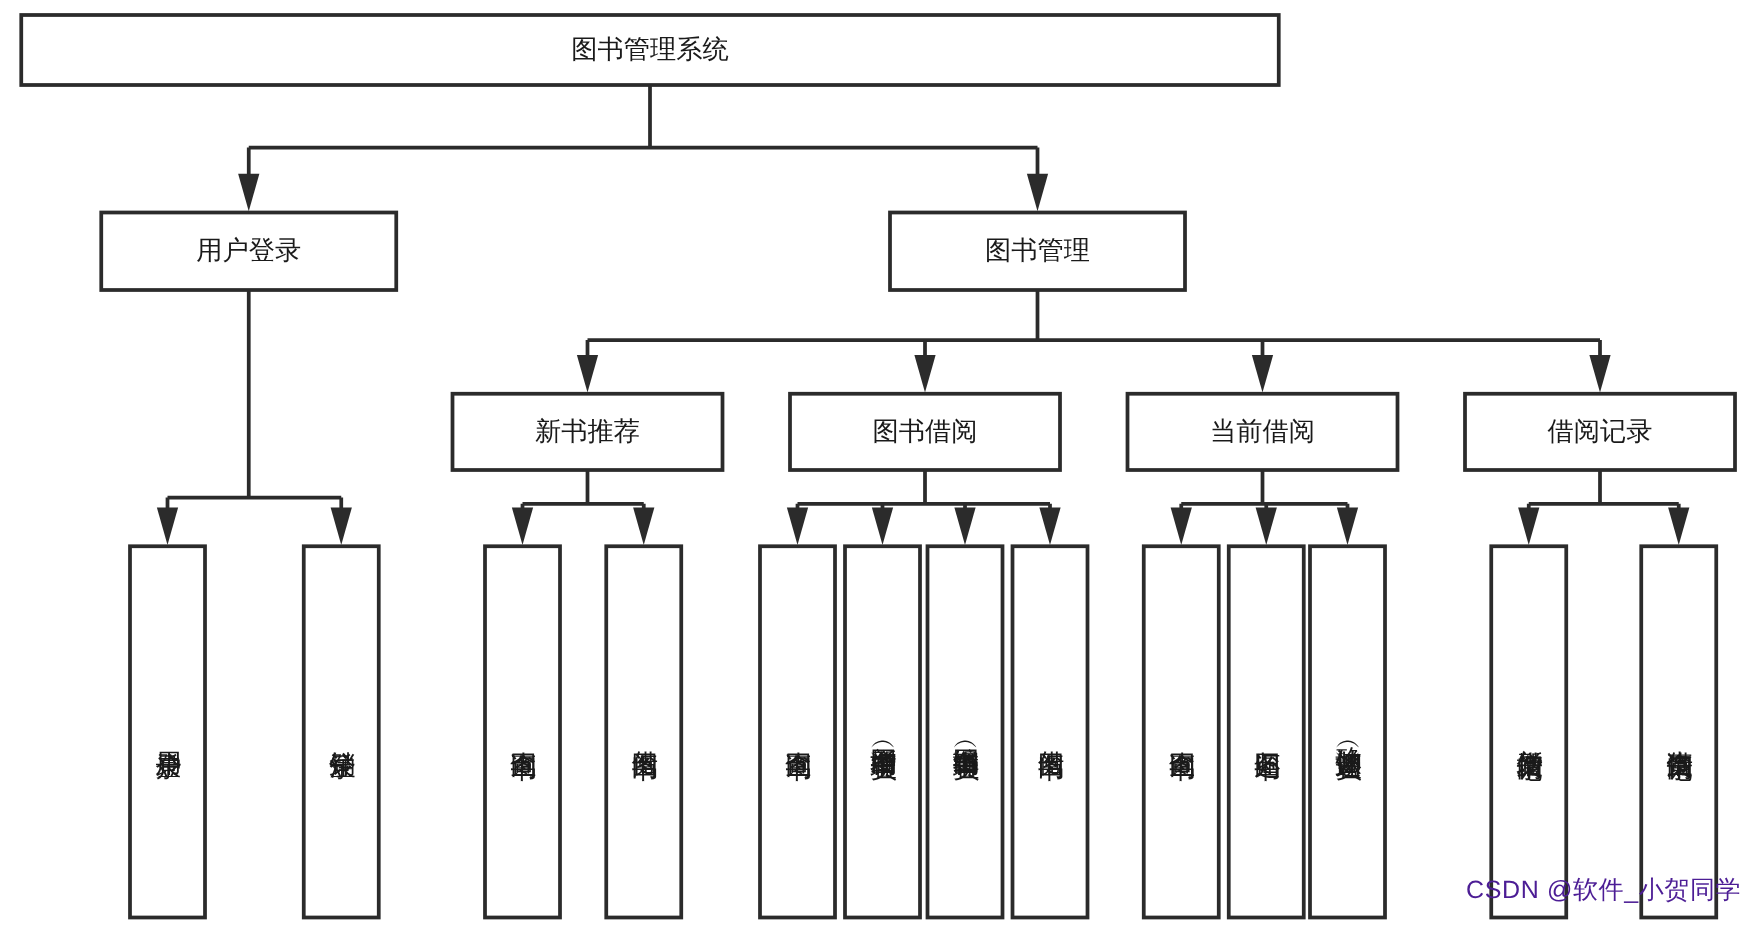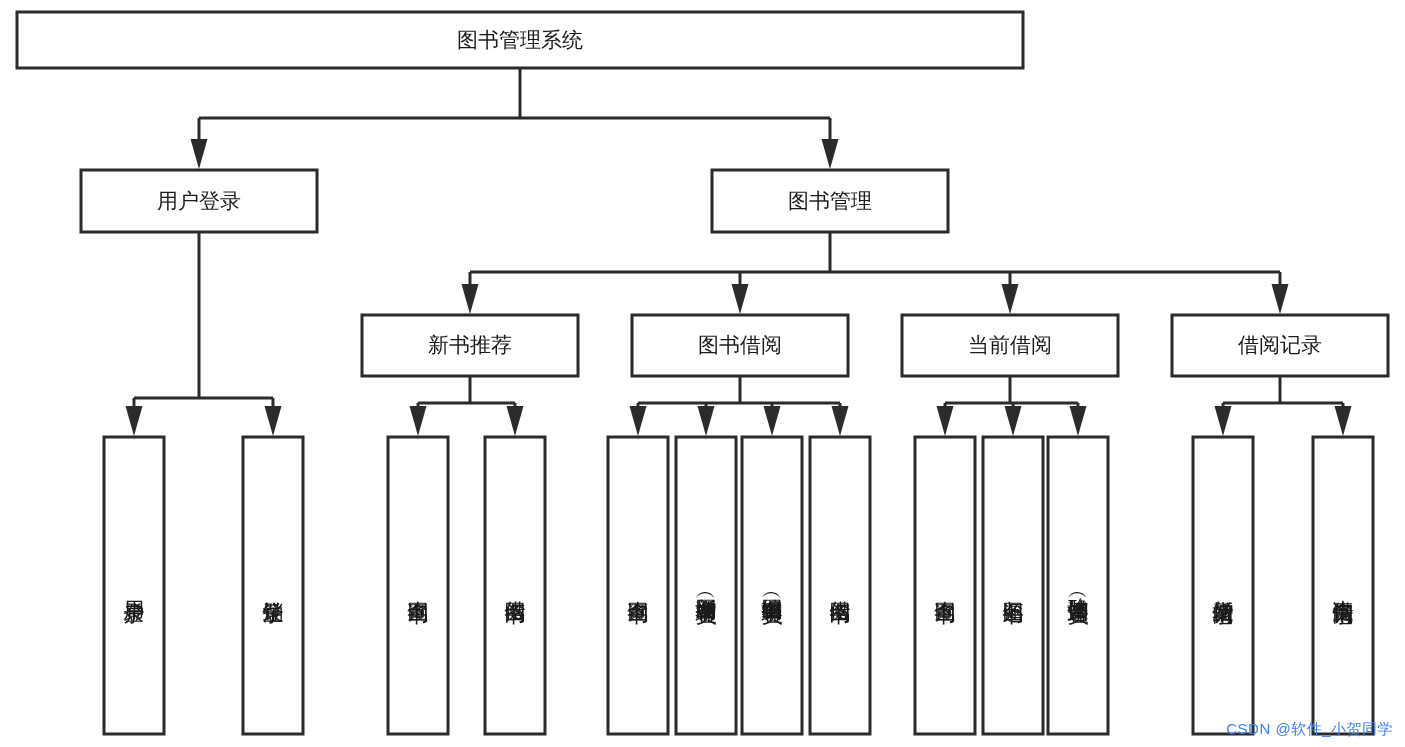--- a/index.html
+++ b/index.html
@@ -62,24 +62,24 @@
     font-family: "Liberation Sans", "DejaVu Sans", sans-serif;
     font-size: 21px;
     line-height: 1.04;
     color: #1a1a1a;
     letter-spacing: 1px;
     white-space: nowrap;
   }
   .watermark {
     position: absolute;
     right: 12px;
-    bottom: 8px;
-    font-family: "Liberation Sans", "DejaVu Sans", sans-serif;
-    font-size: 15px;
-    color: #3b82f6;
+    bottom: 22px;
+    font-family: "Liberation Sans", "DejaVu Sans", sans-serif;
+    font-size: 20px;
+    color: #4c1d95;
     letter-spacing: 0.5px;
     user-select: none;
   }
 </style>
 </head>
 <body>
 
 <div id="diagram-root">
   <svg class="diagram-canvas" id="diagram-svg" viewBox="0 0 1405 747" xmlns="http://www.w3.org/2000/svg">
       <g>

